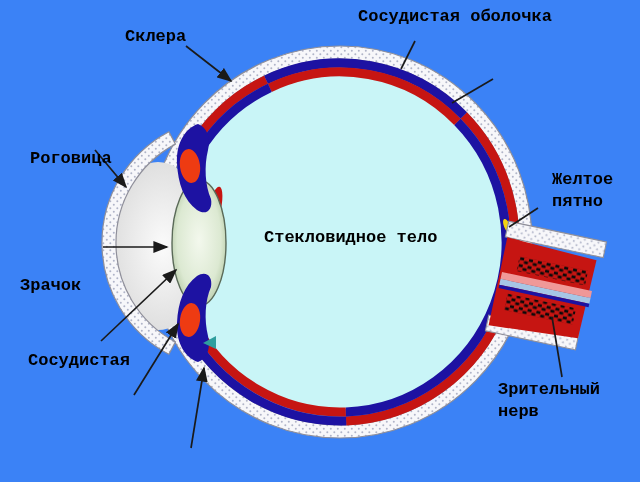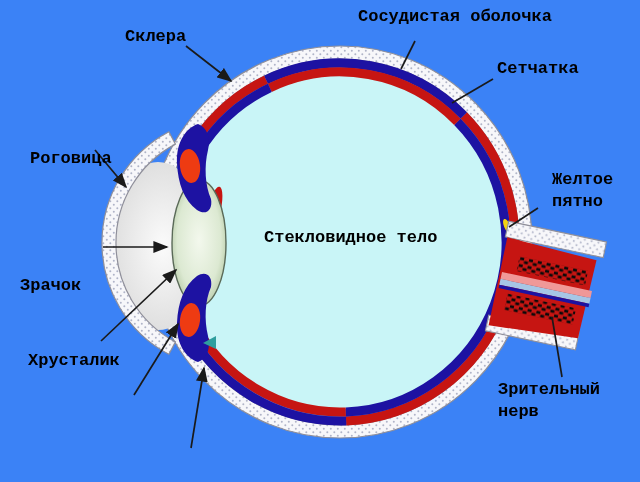--- a/index.html
+++ b/index.html
@@ -109,20 +109,19 @@
       <line x1="191" y1="448" x2="204" y2="368" marker-end="url(#ah)"></line>
       <line x1="415" y1="41" x2="401" y2="69"></line>
       <line x1="493" y1="79" x2="452" y2="103"></line>
       <line x1="538" y1="208" x2="509" y2="227"></line>
       <line x1="562" y1="377" x2="552" y2="317"></line>
     </g>
   </svg>
 
   <div class="lbl lbl-sclera">Склера</div>
   <div class="lbl lbl-choroid">Сосудистая оболочка</div>
-  <div class="lbl lbl-retina">Сетчатка</div>
   <div class="lbl lbl-cornea">Роговица</div>
   <div class="lbl lbl-pupil">Зрачок</div>
   <div class="lbl wrap lbl-macula">Желтое пятно</div>
   <div class="lbl lbl-vitreous">Стекловидное тело</div>
-  <div class="lbl lbl-lens">Хрусталик</div>
+  <div class="lbl lbl-lens">Сосудистая</div>
   <div class="lbl wrap lbl-optic">Зрительный нерв</div>
 </div>
 
 </body></html>

